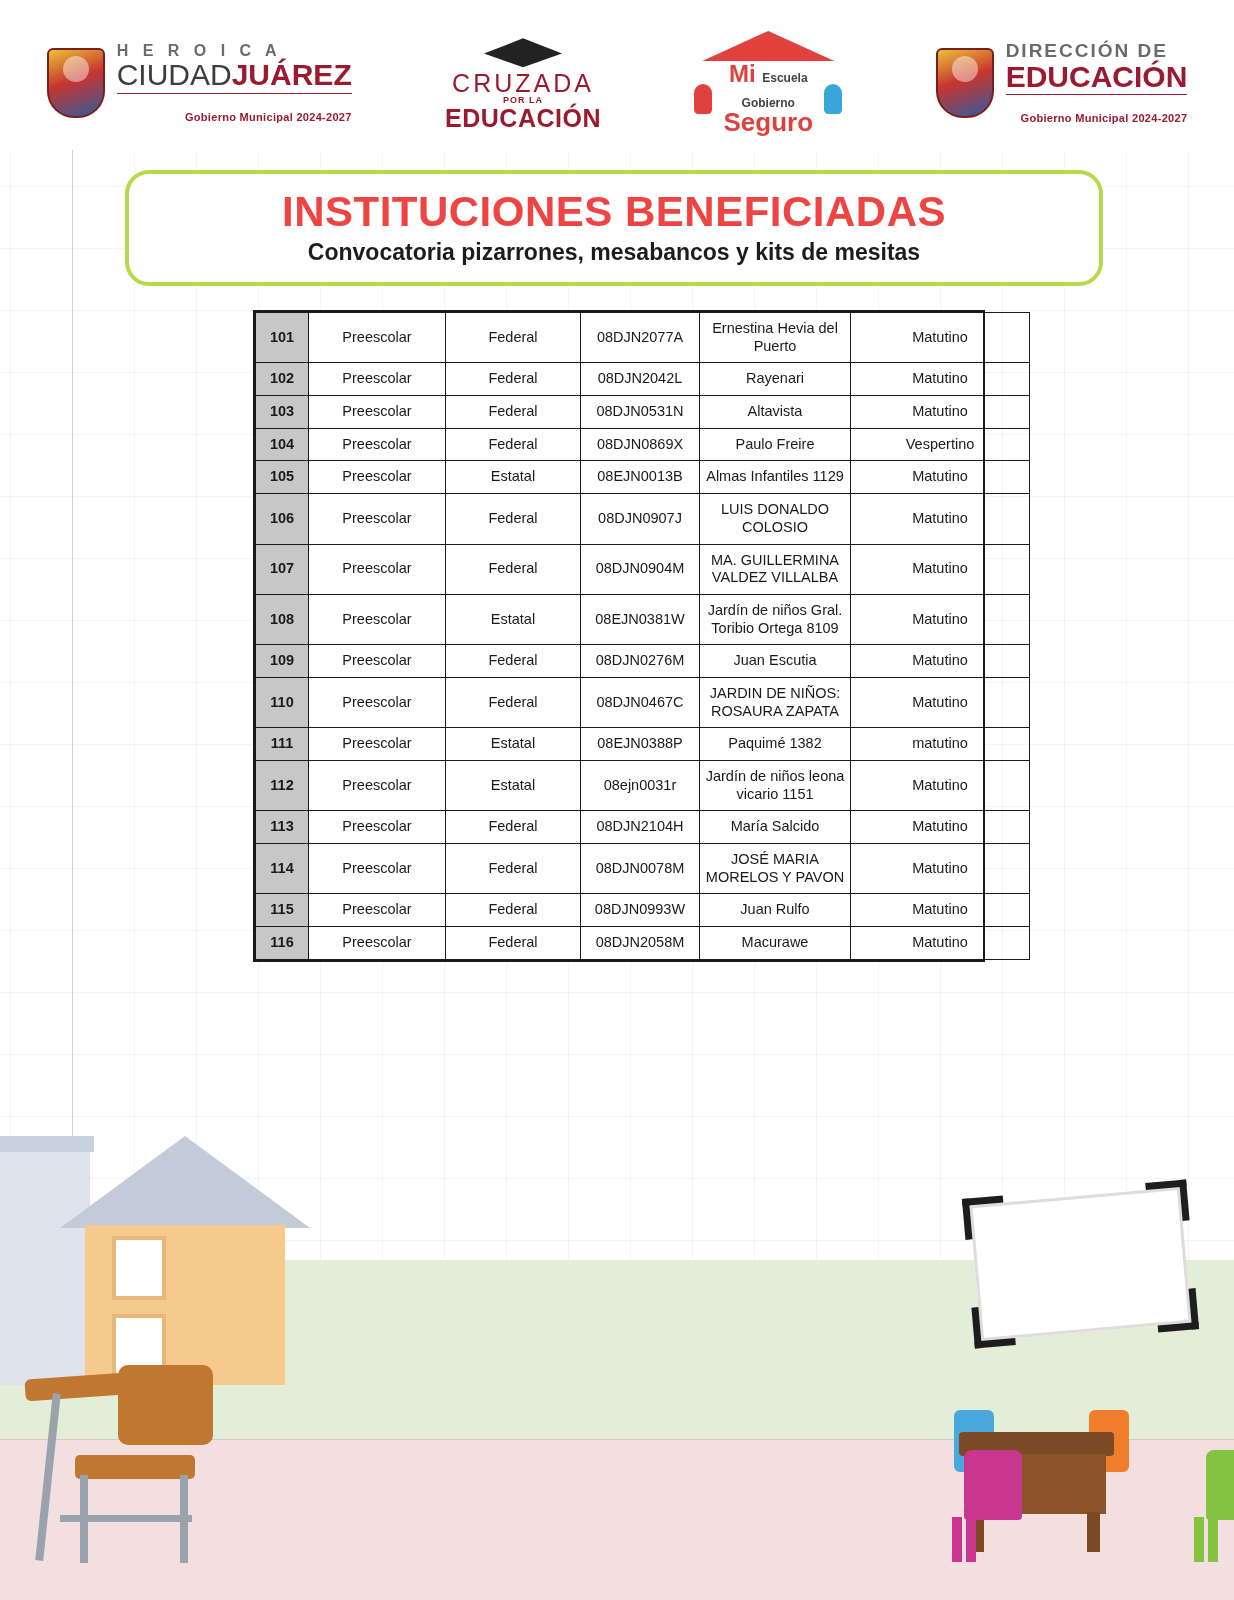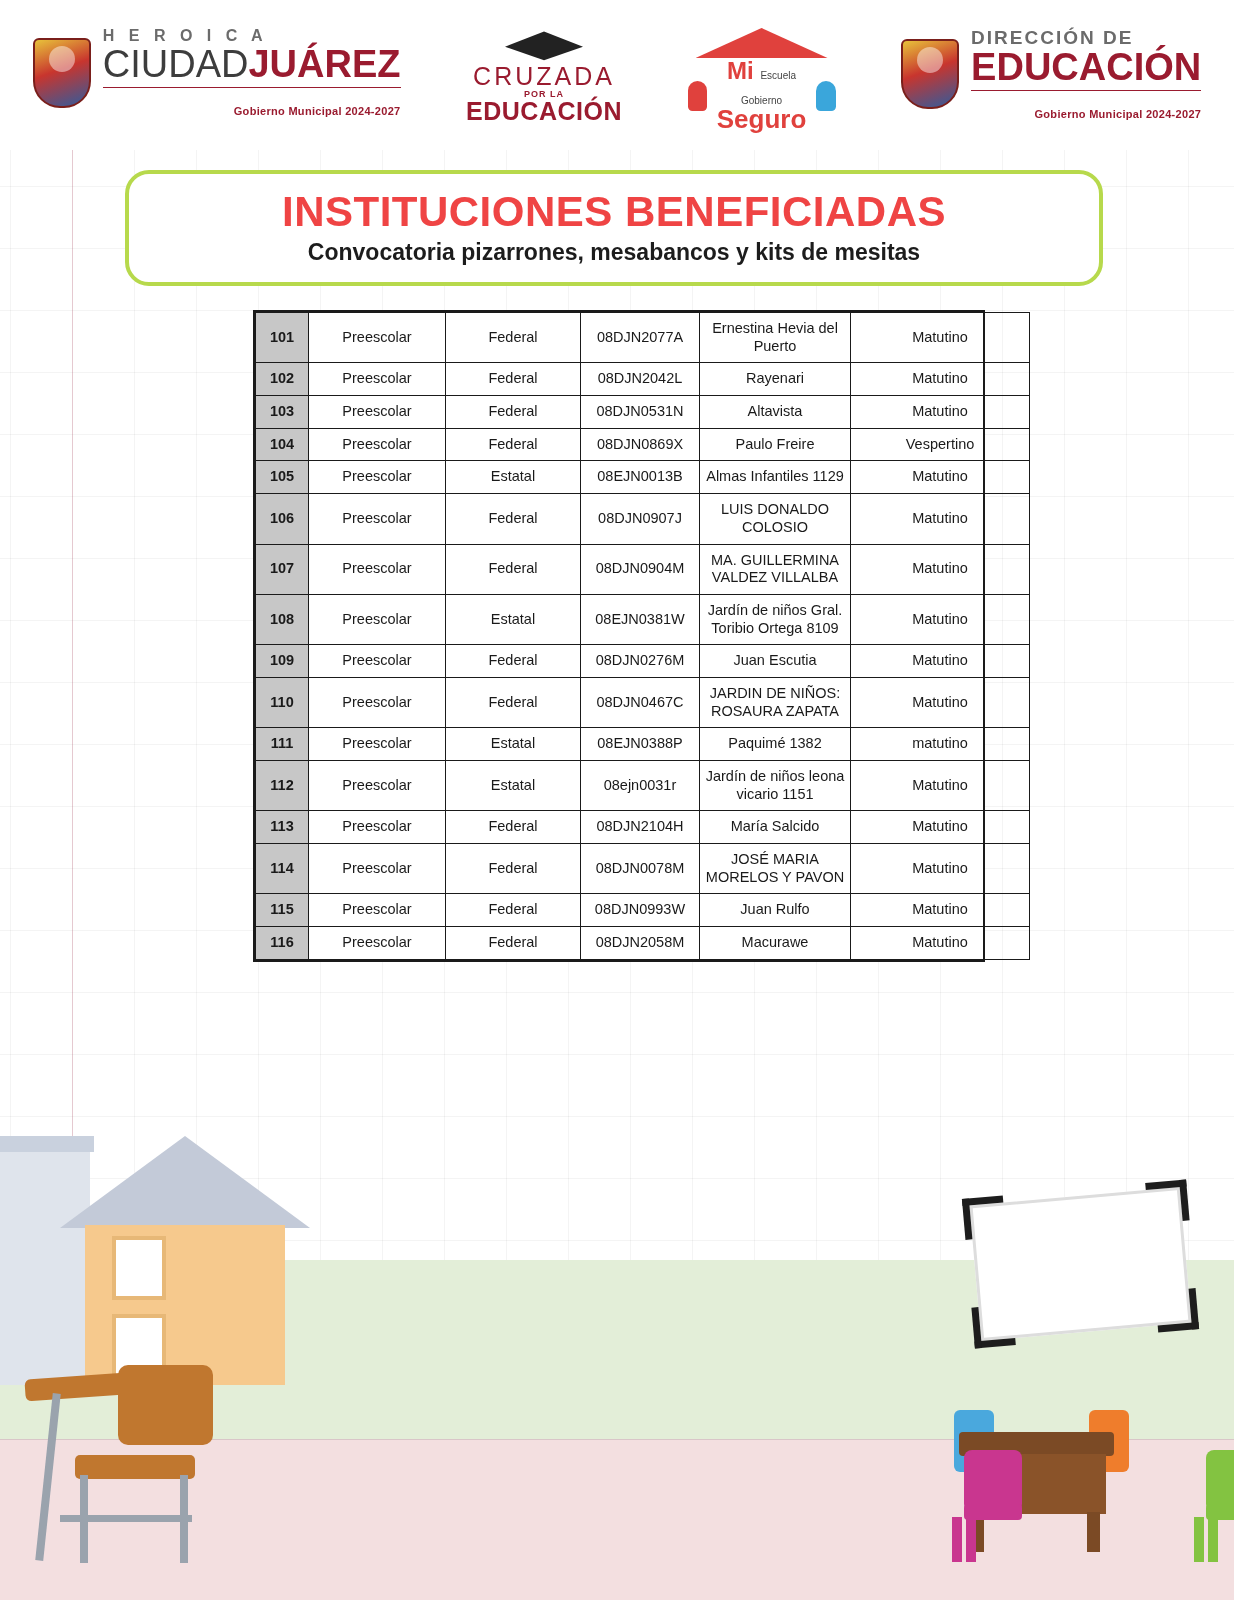--- a/index.html
+++ b/index.html
@@ -197,21 +197,21 @@
     position: absolute;
     left: 0; top: 0;
     width: 1234px; height: 150px;
     background: #ffffff;
   }
   .logo-row {
     position: absolute;
     left: 0; top: 28px;
     width: 1234px; height: 110px;
     display: flex;
-    align-items: flex-start;
+    align-items: center;
     justify-content: space-around;
   }
   .logo-block { display: flex; align-items: center; gap: 12px; }
   .crest {
     width: 54px; height: 66px;
     border-radius: 6px 6px 27px 27px;
     background: linear-gradient(160deg,#e8c23a 0%,#c8352e 45%,#2f5c9e 100%);
     border: 2px solid #7a1f1b;
     position: relative;
     flex: none;
@@ -225,21 +225,21 @@
     border-radius: 50%;
     background: rgba(255,255,255,0.45);
   }
   .logo-text { line-height: 1.05; }
   .lt-small {
     font-size: 16px;
     letter-spacing: 5px;
     color: #6b6b6b;
     font-weight: 600;
   }
-  .lt-big { font-size: 38px; color: #3d3d3d; font-weight: 400; }
+  .lt-big { font-size: 30px; color: #3d3d3d; font-weight: 400; }
   .lt-big b { color: #9a1b2f; font-weight: 800; }
   .lt-sub {
     font-size: 11px;
     color: #9a1b2f;
     font-weight: 700;
     letter-spacing: .3px;
     border-top: 1.5px solid #9a1b2f;
     padding-top: 18px;
     margin-top: 2px;
     text-align: right;
@@ -277,21 +277,21 @@
     display: flex; align-items: center; justify-content: center;
     gap: 4px;
     padding-top: 2px;
   }
   .escuela .kid { width: 26px; height: 30px; border-radius: 13px 13px 6px 6px; }
   .escuela .kid.a { background: #e0413d; }
   .escuela .kid.b { background: #3aa6db; }
   .escuela .words { text-align: center; line-height: .95; }
   .escuela .w-mi { font-size: 24px; font-weight: 800; color: #e0413d; }
   .escuela .w-seg { font-size: 26px; font-weight: 800; color: #e0413d; }
-  .escuela .w-sm { font-size: 10px; font-weight: 400; color: #444; }
+  .escuela .w-sm { font-size: 12px; font-weight: 700; color: #444; }
 
   
   .title-wrap {
     position: absolute;
     left: 125px; top: 170px;
     width: 970px; height: 108px;
     background: #ffffff;
     border: 4px solid #b7d94c;
     border-radius: 24px;
     display: flex;

